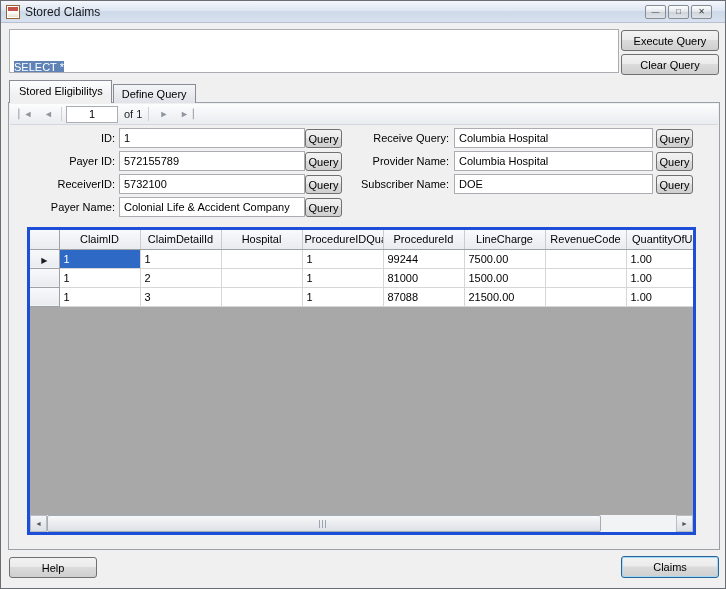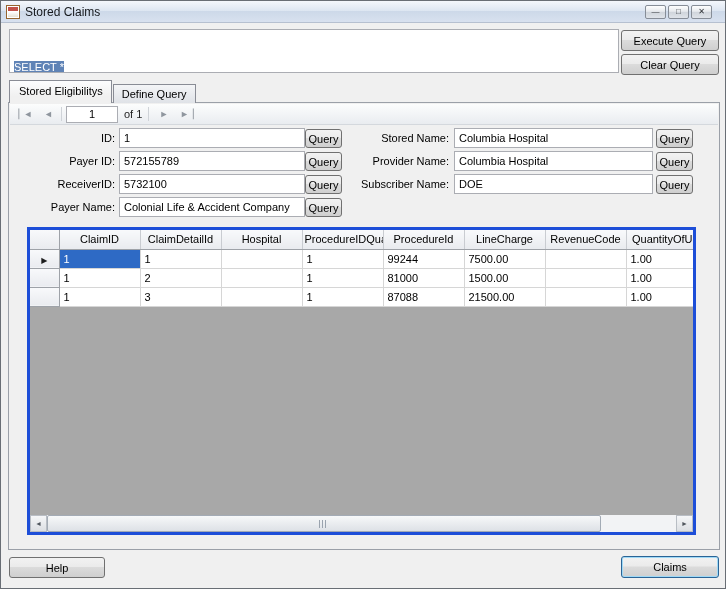--- a/index.html
+++ b/index.html
@@ -118,21 +118,21 @@
   }
   .sb-track { flex:1; position:relative; }
   .sb-thumb {
     position:absolute; left:0; top:0; bottom:0; width:88%;
     background:linear-gradient(#F7F8F9,#DDE1E6); border:1px solid #A3ABB5; border-radius:2px;
     display:flex; align-items:center; justify-content:center;
   }
   .sb-grip { width:9px; height:8px; background:repeating-linear-gradient(90deg,#9AA3AE 0 1px, transparent 1px 3px); }
 
   
-  .help-btn   { position:absolute; left:8px;   top:534px; width:96px; height:21px; }
+  .help-btn   { position:absolute; left:8px;   top:534px; width:88px; height:21px; }
   .cancel-btn { position:absolute; left:620px; top:533px; width:98px; height:22px;
                 border:1px solid #2A6496; box-shadow: inset 0 0 0 1px #9FD9F6; }
 </style>
 </head>
 <body>
 
 <div class="window">
 
   <div class="titlebar">
     <div class="app-icon"></div>
@@ -184,21 +184,21 @@
       <button class="btn q-btn qb-l" style="top:49px">Query</button>
 
       <span class="f-label lbl-l" style="top:71px">ReceiverID:</span>
       <input class="f-input inp-l" style="top: 71px;" value="5732100">
       <button class="btn q-btn qb-l" style="top:72px">Query</button>
 
       <span class="f-label lbl-l" style="top:94px">Payer Name:</span>
       <input class="f-input inp-l" style="top: 94px;" value="Colonial Life &amp; Accident Company">
       <button class="btn q-btn qb-l" style="top:95px">Query</button>
 
-      <span class="f-label lbl-r" style="top:25px">Stored Name:</span>
+      <span class="f-label lbl-r" style="top:25px">Receive Query:</span>
       <input class="f-input inp-r" style="top: 25px;" value="Columbia Hospital">
       <button class="btn q-btn qb-r" style="top:26px">Query</button>
 
       <span class="f-label lbl-r" style="top:48px">Provider Name:</span>
       <input class="f-input inp-r" style="top: 48px;" value="Columbia Hospital">
       <button class="btn q-btn qb-r" style="top:49px">Query</button>
 
       <span class="f-label lbl-r" style="top:71px">Subscriber Name:</span>
       <input class="f-input inp-r" style="top: 71px;" value="DOE">
       <button class="btn q-btn qb-r" style="top:72px">Query</button>

